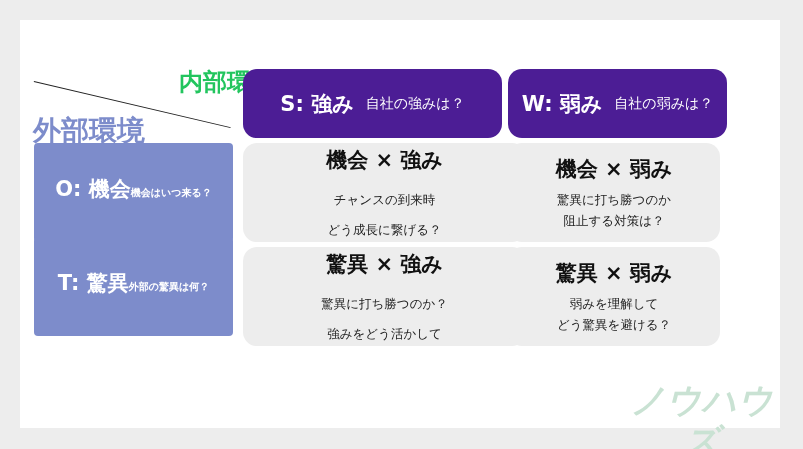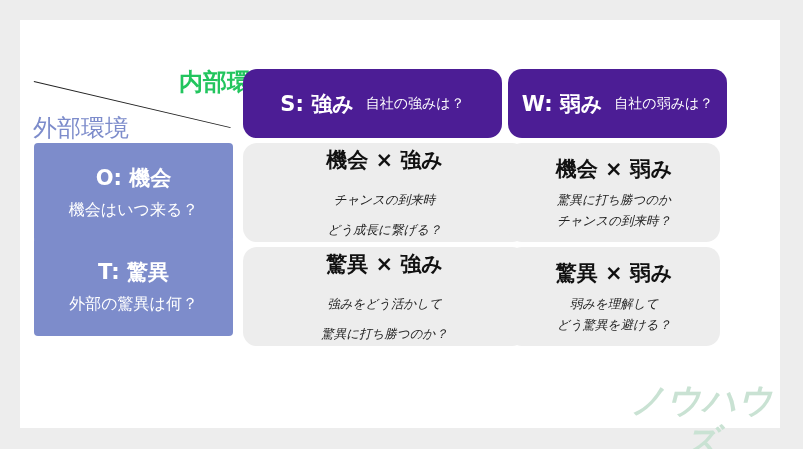--- a/index.html
+++ b/index.html
@@ -23,48 +23,48 @@
       transform: rotate(13.2deg);
     }
     .label-internal {
       left: 139px; top: 66px;
       color: #22c55e; font-weight: bold; font-size: 24px;
       letter-spacing: 0px;
       margin-left: 40px;
     }
     .label-external {
       left: 33px; top: 112px;
-      color: #7d8ccb; font-weight: normal; font-size: 24px;
+      color: #7d8ccb; font-weight: bold; font-size: 28px;
     }
     .hdr {
       background: #4c1d95; border-radius: 14px; color: #fff;
       display: flex; align-items: center; justify-content: center;
       top: 69px; height: 69px;
     }
     .hdr .big { font-size: 21px; font-weight: bold; margin-right: 12px; }
     .hdr .small { font-size: 14px; }
     .hdr-s { left: 243px; width: 259px; }
     .hdr-w { left: 508px; width: 219px; }
     .side {
       background: #7d8ccb; border-radius: 4px; color: #fff;
       left: 34px; width: 199px; height: 99px;
-      display: flex; flex-direction: column; align-items: center; justify-content: center;
+      display: flex; flex-direction: row; align-items: center; justify-content: center;
     }
     .side .big { font-size: 21px; font-weight: bold; margin-bottom: 8px; }
-    .side .small { font-size: 16px; }
+    .side .small { font-size: 10px; font-weight: bold; }
     .side-o { top: 143px; }
     .side-t { top: 237px; }
     .cell {
       background: #ededed; border-radius: 14px; color: #111;
       height: 99px;
       display: flex; flex-direction: column; align-items: center; justify-content: center;
       text-align: center;
     }
     .cell .big { font-size: 21px; font-weight: bold; margin-bottom: 6px; }
-    .cell .small { font-size: 12.5px; line-height: 21px; color: #222; font-style: italic; }
+    .cell .small { font-size: 12.5px; line-height: 21px; color: #222; }
     .col-s { left: 243px; width: 283px; gap: 9px; }
     .col-w { left: 508px; width: 212px; }
     .row-o { top: 143px; }
     .row-t { top: 247px; }
     .logo {
       left: 622px; top: 380px; width: 160px;
       text-align: center; color: #c9e2d3;
     }
     .logo .jp {
       font-size: 34px; font-weight: bold; font-style: italic;
@@ -99,26 +99,26 @@
 </div>
 
 <div class="abs cell col-s row-o">
   <div class="big">機会 × 強み</div>
   <div class="small">チャンスの到来時</div>
   <div class="small">どう成長に繋げる？</div>
 </div>
 <div class="abs cell col-w row-o">
   <div class="big">機会 × 弱み</div>
   <div class="small">驚異に打ち勝つのか</div>
-  <div class="small">チャンスの到来時？</div>
+  <div class="small">阻止する対策は？</div>
 </div>
 <div class="abs cell col-s row-t">
   <div class="big">驚異 × 強み</div>
+  <div class="small">驚異に打ち勝つのか？</div>
   <div class="small">強みをどう活かして</div>
-  <div class="small">驚異に打ち勝つのか？</div>
 </div>
 <div class="abs cell col-w row-t">
   <div class="big">驚異 × 弱み</div>
   <div class="small">弱みを理解して</div>
   <div class="small">どう驚異を避ける？</div>
 </div>
 
 <div class="abs logo">
   <div class="jp">ノウハウズ</div>
 

